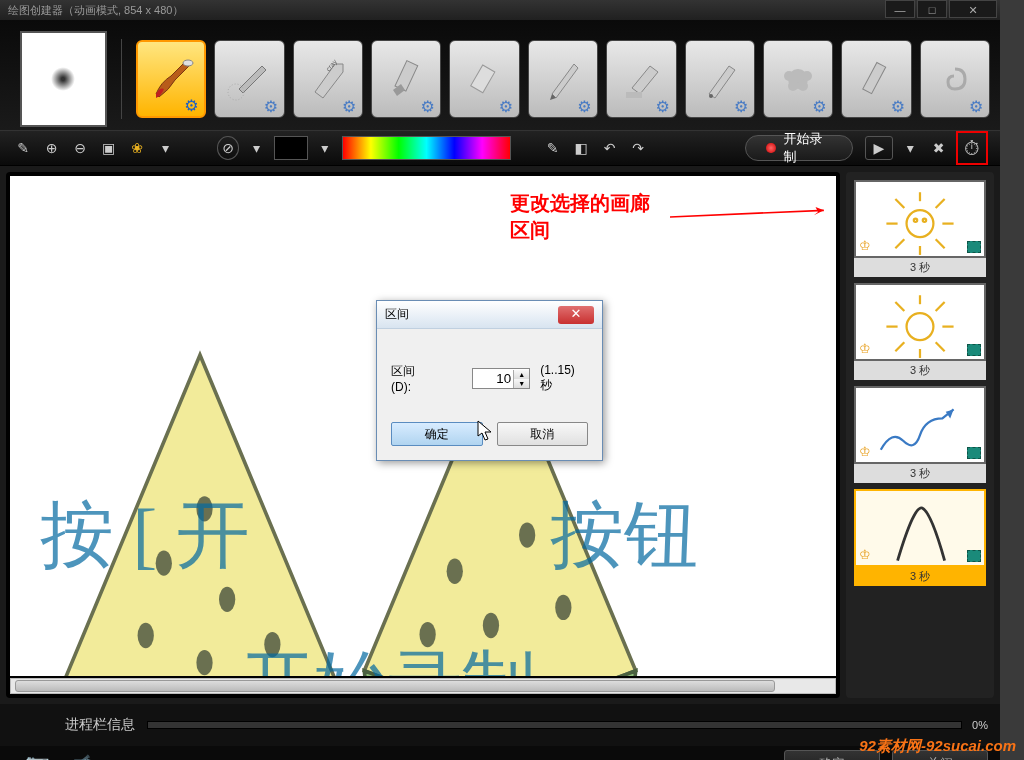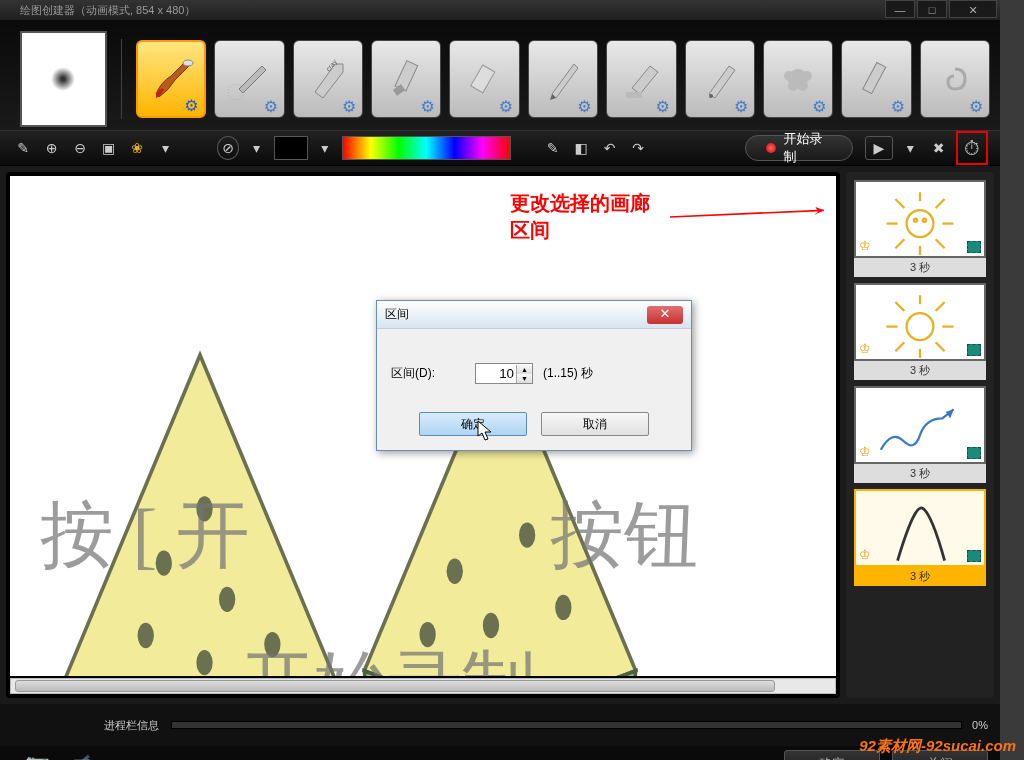--- a/index.html
+++ b/index.html
@@ -1,18 +1,18 @@
 <!DOCTYPE html>
 <html><head>
 <meta charset="utf-8">
 <style>
 * { margin: 0; padding: 0; box-sizing: border-box; }
 body { font-family: "Microsoft YaHei", Arial, sans-serif; background: #3a3a3a; width: 1024px; height: 760px; overflow: hidden; position: relative; }
 .window { width: 1000px; height: 746px; margin: 0; background: #000; position: relative; }
-.titlebar { height: 20px; background: linear-gradient(#333,#202020); color: #999; font-size: 11px; padding: 3px 20px; display: flex; align-items: center; }
+.titlebar { height: 20px; background: linear-gradient(#333,#202020); color: #999; font-size: 11px; padding: 3px 8px; display: flex; align-items: center; }
 .titlebar-btns { position: absolute; right: 3px; top: 0; display: flex; }
 .wbtn { width: 30px; height: 18px; background: #1a1a1a; color: #aaa; margin-left: 2px; text-align: center; font-size: 11px; line-height: 18px; border: 1px solid #444; cursor: pointer; }
 .wbtn.close { width: 48px; background: #1a1a1a; }
 .mainbar { height: 110px; background: linear-gradient(#0a0a0a,#1a1a1a); display: flex; padding: 12px 10px 5px 20px; gap: 8px; align-items: center; }
 .preview-box { width: 96px; height: 96px; background: #fff; border: 2px solid #555; display: flex; align-items: center; justify-content: center; }
 .preview-dot { width: 24px; height: 24px; background: radial-gradient(circle,#333 10%,rgba(51,51,51,0.5) 40%,transparent 70%); border-radius: 50%; }
 .tool-tile { width: 78px; height: 78px; border: 1px solid #444; border-radius: 6px; background: linear-gradient(#e8e8e8,#bbb); display: flex; align-items: center; justify-content: center; cursor: pointer; position: relative; color: #666; }
 .tool-tile.active { background: linear-gradient(#ffe680,#ffb400); border: 2px solid #ff9800; }
 .tool-tile .gear { position: absolute; right: 4px; bottom: 4px; width: 16px; height: 16px; color: #4a7cc4; font-size: 16px; }
 .tool-tile.active .gear { color: #2060c0; }
@@ -25,51 +25,51 @@
 .rec-btn { padding: 4px 20px; height: 26px; background: linear-gradient(#333,#1a1a1a); border: 1px solid #555; border-radius: 13px; color: #fff; font-size: 13px; display: flex; align-items: center; gap: 8px; cursor: pointer; margin-left: 90px; }
 .rec-dot { width: 10px; height: 10px; background: radial-gradient(#ff6666,#cc0000); border-radius: 50%; }
 .stopwatch-box { width: 34px; height: 34px; border: 2px solid #e00; display: flex; align-items: center; justify-content: center; color: #ccc; font-size: 20px; cursor: pointer; }
 .content { display: flex; height: 538px; background: #1a1a1a; padding: 6px; gap: 6px; }
 .canvas-wrap { flex: 1; background: #000; display: flex; flex-direction: column; position: relative; border-radius: 4px; padding: 4px; }
 .canvas { flex: 1; background: #fff; position: relative; overflow: hidden; }
 .melon { position: absolute; width: 340px; height: 380px; }
 .melon.m1 { left: 20px; top: 170px; }
 .melon.m2 { left: 320px; top: 160px; }
 .melon svg { width: 100%; height: 100%; }
-.ghost-text { position: absolute; color: #737373; opacity: 0.7; font-family: "KaiTi","SimSun",serif; }
+.ghost-text { position: absolute; color: #0369a1; opacity: 0.7; font-family: "KaiTi","SimSun",serif; }
 .gt1 { left: 30px; top: 310px; font-size: 74px; }
 .gt2 { left: 540px; top: 310px; font-size: 74px; }
 .gt3 { left: 230px; top: 460px; font-size: 74px; }
 .hscroll { height: 16px; background: #e8e8e8; border: 1px solid #bbb; margin-top: 2px; display: flex; align-items: center; }
 .hscroll .thumb { width: 760px; height: 12px; background: linear-gradient(#ddd,#bbb); border: 1px solid #999; border-radius: 3px; margin-left: 4px; }
 .annotation { position: absolute; left: 500px; top: 14px; color: #f00; font-size: 20px; font-weight: bold; display: flex; align-items: center; gap: 10px; z-index: 5; }
 .arrow-svg { width: 200px; height: 20px; }
 .sidepanel { width: 148px; background: #222; border-radius: 4px; padding: 8px; display: flex; flex-direction: column; gap: 6px; position: relative; }
 .frame-item { cursor: pointer; }
 .frame-thumb { width: 100%; height: 78px; background: #fff; border: 2px solid #666; position: relative; margin: 0 auto; }
 .frame-thumb.active { border: 2px solid #ffb400; background: #fffaea; }
 .frame-badge { position: absolute; left: 3px; bottom: 3px; font-size: 13px; color: #e8a020; }
 .frame-badge2 { position: absolute; right: 3px; bottom: 3px; width: 14px; height: 12px; background: #1a8a7a; border: 1px dashed #0d5548; }
 .frame-label { width: 100%; text-align: center; font-size: 11px; color: #333; background: #ddd; padding: 2px 0; }
 .frame-item.active .frame-label { background: #ffb400; }
-.dialog { position: absolute; left: 376px; top: 300px; width: 316px; background: #f0f0f0; border: 1px solid #6a8db4; box-shadow: 2px 2px 8px rgba(0,0,0,0.4); z-index: 100; }
+.dialog { position: absolute; left: 376px; top: 300px; width: 227px; background: #f0f0f0; border: 1px solid #6a8db4; box-shadow: 2px 2px 8px rgba(0,0,0,0.4); z-index: 100; }
 .dlg-title { height: 28px; background: linear-gradient(#fff,#d8e4f0); border-bottom: 1px solid #c0d0e0; padding: 5px 8px; font-size: 12px; display: flex; align-items: center; justify-content: space-between; }
 .dlg-close { width: 36px; height: 18px; background: linear-gradient(#e07070,#c83030); border-radius: 3px; color: #fff; text-align: center; font-size: 13px; line-height: 15px; cursor: pointer; }
 .dlg-body { padding: 20px 14px; font-size: 12px; display: flex; align-items: center; gap: 10px; margin-top: 14px; }
 .dlg-body input { width: 40px; text-align: right; padding: 2px; }
 .spinctrl { display: flex; align-items: center; border: 1px solid #888; background: #fff; }
 .spinctrl input { border: none; outline: none; padding-left: 20px; }
 .spinbtns { width: 16px; display: flex; flex-direction: column; border-left: 1px solid #aaa; }
 .spinbtns span { height: 9px; font-size: 7px; text-align: center; line-height: 9px; background: linear-gradient(#f8f8f8,#ddd); cursor: pointer; }
 .dlg-btns { padding: 8px 14px 14px; display: flex; gap: 14px; justify-content: center; }
 .dlg-btns button { width: 108px; height: 24px; border: 1px solid #888; background: linear-gradient(#f8f8f8,#e0e0e0); font-size: 12px; cursor: pointer; border-radius: 2px; }
 .dlg-btns button.primary { background: linear-gradient(#d8ecff,#b0d4f0); border: 1px solid #5a8cc0; }
 .cursor { position: absolute; left: 477px; top: 420px; z-index: 200; width: 18px; height: 22px; }
 .bottombar { height: 42px; background: #111; display: flex; align-items: center; padding: 0 12px; }
-.progress-label { color: #ccc; font-size: 11px; margin-right: 12px; margin-left: 92px; }
+.progress-label { color: #ccc; font-size: 14px; margin-right: 12px; margin-left: 53px; }
 .progress-bar { flex: 1; height: 8px; background: #333; border: 1px solid #000; margin-right: 10px; }
 .progress-pct { color: #ccc; font-size: 11px; }
 .footbar { height: 36px; background: #0a0a0a; display: flex; align-items: center; padding: 0 12px; gap: 12px; justify-content: flex-end; position: relative; }
 .fbtn-left { position: absolute; left: 25px; display: flex; gap: 18px; color: #888; font-size: 20px; }
 .fbtn { padding: 4px 34px; background: linear-gradient(#333,#1a1a1a); border: 1px solid #555; border-radius: 3px; color: #aaa; font-size: 13px; cursor: pointer; }
 .watermark { position: absolute; right: 8px; bottom: 4px; color: #f97316; font-size: 15px; font-style: italic; font-weight: bold; z-index: 300; }
 .sun-sketch { position: absolute; inset: 8px; }
 .sun-sketch circle { fill: none; stroke: #e8b020; stroke-width: 2; }
 .sun-sketch line { stroke: #e8b020; stroke-width: 2; }
 .scribble { position: absolute; inset: 8px; }

